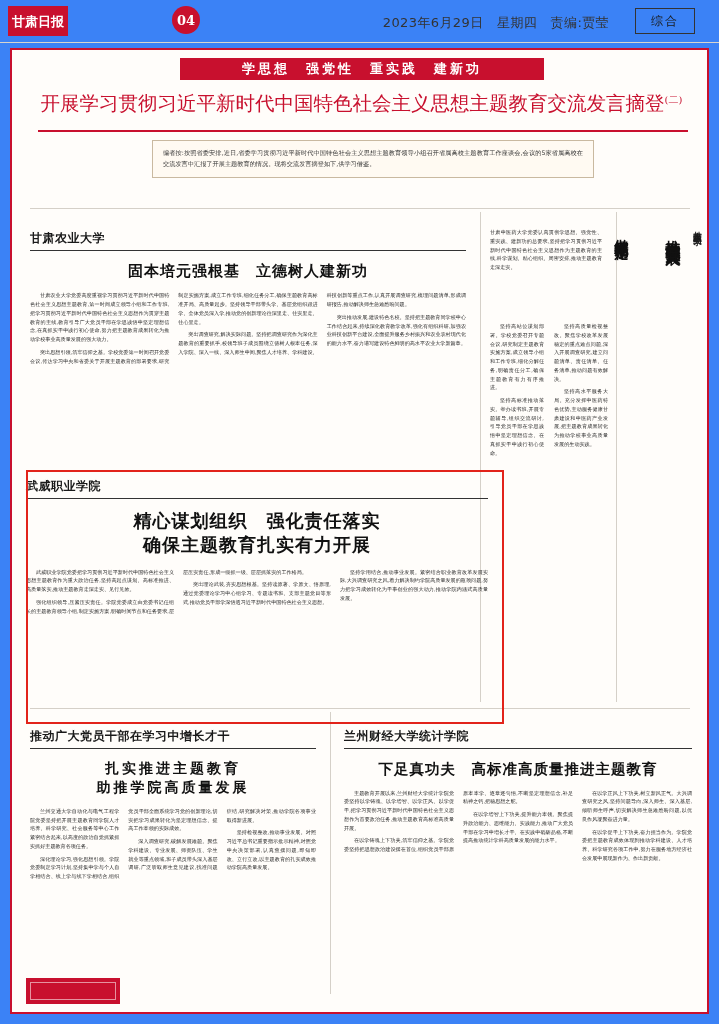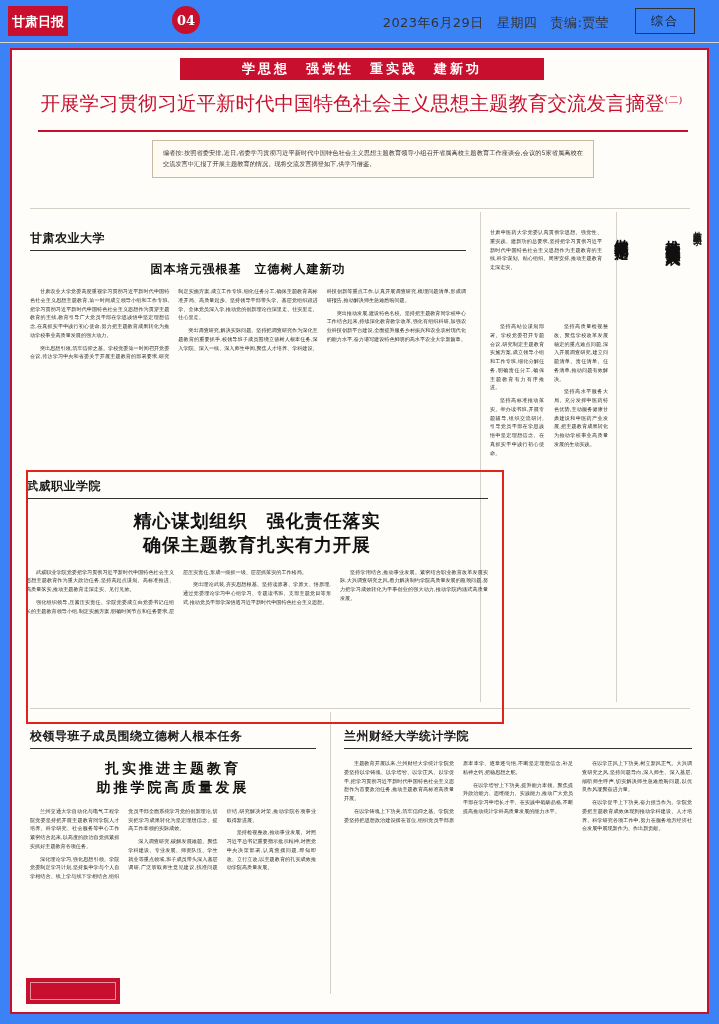--- a/index.html
+++ b/index.html
@@ -93,21 +93,21 @@
 
     <div class="hline" style="left:18px;top:158px;width:660px;"></div>
     <div class="vline" style="left:468px;top:162px;height:490px;"></div>
     <div class="vline" style="left:604px;top:162px;height:490px;"></div>
     <div class="hline" style="left:18px;top:658px;width:660px;"></div>
     <div class="vline" style="left:318px;top:662px;height:282px;"></div>
 
     <div style="position:absolute;left:18px;top:180px;width:436px;">
       <div class="org">甘肃农业大学</div>
       <div class="org-rule"></div>
-      <div class="atitle" style="font-size:12px;margin-top:10px;letter-spacing:1px;">固本培元强根基　立德树人建新功</div>
+      <div class="atitle" style="font-size:15px;margin-top:10px;letter-spacing:1px;">固本培元强根基　立德树人建新功</div>
       <div class="cols3 body-txt" style="margin-top:10px;height:190px;">
         <p style="margin:0 0 4px 0;text-indent:10px;">甘肃农业大学党委高度重视学习贯彻习近平新时代中国特色社会主义思想主题教育,第一时间成立领导小组和工作专班,把学习贯彻习近平新时代中国特色社会主义思想作为贯穿主题教育的主线,教育引导广大党员干部在学思践悟中坚定理想信念,在真抓实干中践行初心使命,努力把主题教育成果转化为推动学校事业高质量发展的强大动力。</p>
         <p style="margin:0 0 4px 0;text-indent:10px;">突出思想引领,筑牢信仰之基。学校党委第一时间召开党委会议,传达学习中央和省委关于开展主题教育的部署要求,研究制定实施方案,成立工作专班,细化任务分工,确保主题教育高标准开局、高质量起步。坚持领导干部带头学、基层党组织跟进学、全体党员深入学,推动党的创新理论往深里走、往实里走、往心里走。</p>
         <p style="margin:0 0 4px 0;text-indent:10px;">突出调查研究,解决实际问题。坚持把调查研究作为深化主题教育的重要抓手,校领导班子成员围绕立德树人根本任务,深入学院、深入一线、深入师生中间,聚焦人才培养、学科建设、科技创新等重点工作,认真开展调查研究,梳理问题清单,形成调研报告,推动解决师生急难愁盼问题。</p>
         <p style="margin:0;text-indent:10px;">突出推动发展,建设特色名校。坚持把主题教育同学校中心工作结合起来,持续深化教育教学改革,强化有组织科研,加强农业科技创新平台建设,全面提升服务乡村振兴和农业农村现代化的能力水平,奋力谱写建设特色鲜明的高水平农业大学新篇章。</p>
       </div>
     </div>
 
     <div style="position:absolute;left:476px;top:172px;width:220px;height:480px;">
       <div class="vorg" style="position:absolute;right:4px;top:2px;">甘肃中医药大学</div>
@@ -130,35 +130,36 @@
       <div class="cols3 body-txt" style="margin-top:10px;height:148px;">
         <p style="margin:0 0 4px 0;text-indent:10px;">武威职业学院党委把学习贯彻习近平新时代中国特色社会主义思想主题教育作为重大政治任务,坚持高起点谋划、高标准推进、高质量落实,推动主题教育走深走实、见行见效。</p>
         <p style="margin:0 0 4px 0;text-indent:10px;">强化组织领导,压紧压实责任。学院党委成立由党委书记任组长的主题教育领导小组,制定实施方案,明确时间节点和任务要求,层层压实责任,形成一级抓一级、层层抓落实的工作格局。</p>
         <p style="margin:0 0 4px 0;text-indent:10px;">突出理论武装,夯实思想根基。坚持读原著、学原文、悟原理,通过党委理论学习中心组学习、专题读书班、支部主题党日等形式,推动党员干部学深悟透习近平新时代中国特色社会主义思想。</p>
         <p style="margin:0;text-indent:10px;">坚持学用结合,推动事业发展。紧密结合职业教育改革发展实际,大兴调查研究之风,着力解决制约学院高质量发展的瓶颈问题,努力把学习成效转化为干事创业的强大动力,推动学院内涵式高质量发展。</p>
       </div>
     </div>
     <div class="hl-box"></div>
 
     <div style="position:absolute;left:18px;top:678px;width:286px;">
-      <div class="org">校领导班子成员围绕立德树人根本任务</div>
+      <div class="org">推动广大党员干部在学习中增长才干</div>
       <div class="org-rule"></div>
       <div class="atitle" style="font-size:14px;margin-top:10px;white-space:pre-line;letter-spacing:3px;">扎实推进主题教育
 助推学院高质量发展</div>
       <div class="cols3 body-txt" style="margin-top:10px;height:212px;">
         <p style="margin:0 0 4px 0;text-indent:10px;">兰州交通大学自动化与电气工程学院党委坚持把开展主题教育同学院人才培养、科学研究、社会服务等中心工作紧密结合起来,以高度的政治自觉抓紧抓实抓好主题教育各项任务。</p>
         <p style="margin:0 0 4px 0;text-indent:10px;">深化理论学习,强化思想引领。学院党委制定学习计划,坚持集中学与个人自学相结合、线上学与线下学相结合,组织党员干部全面系统学习党的创新理论,切实把学习成果转化为坚定理想信念、提高工作本领的实际成效。</p>
         <p style="margin:0 0 4px 0;text-indent:10px;">深入调查研究,破解发展难题。聚焦学科建设、专业发展、师资队伍、学生就业等重点领域,班子成员带头深入基层调研,广泛听取师生意见建议,找准问题症结,研究解决对策,推动学院各项事业取得新进展。</p>
         <p style="margin:0;text-indent:10px;">坚持检视整改,推动事业发展。对照习近平总书记重要指示批示精神,对照党中央决策部署,认真查摆问题,即知即改、立行立改,以主题教育的扎实成效推动学院高质量发展。</p>
       </div>
     </div>
 
     <div style="position:absolute;left:332px;top:678px;width:348px;">
       <div class="org">兰州财经大学统计学院</div>
       <div class="org-rule"></div>
+      <div class="atitle" style="font-size:14.5px;margin-top:10px;letter-spacing:1px;">下足真功夫　高标准高质量推进主题教育</div>
       <div class="cols3 body-txt" style="margin-top:10px;height:212px;">
         <p style="margin:0 0 4px 0;text-indent:10px;">主题教育开展以来,兰州财经大学统计学院党委坚持以学铸魂、以学增智、以学正风、以学促干,把学习贯彻习近平新时代中国特色社会主义思想作为首要政治任务,推动主题教育高标准高质量开展。</p>
         <p style="margin:0 0 4px 0;text-indent:10px;">在以学铸魂上下功夫,筑牢信仰之基。学院党委坚持把思想政治建设摆在首位,组织党员干部原原本本学、逐章逐句悟,不断坚定理想信念,补足精神之钙,把稳思想之舵。</p>
         <p style="margin:0 0 4px 0;text-indent:10px;">在以学增智上下功夫,提升能力本领。聚焦提升政治能力、思维能力、实践能力,推动广大党员干部在学习中增长才干、在实践中砥砺品格,不断提高推动统计学科高质量发展的能力水平。</p>
         <p style="margin:0 0 4px 0;text-indent:10px;">在以学正风上下功夫,树立新风正气。大兴调查研究之风,坚持问题导向,深入师生、深入基层,倾听师生呼声,切实解决师生急难愁盼问题,以优良作风凝聚奋进力量。</p>
         <p style="margin:0;text-indent:10px;">在以学促干上下功夫,奋力担当作为。学院党委把主题教育成效体现到推动学科建设、人才培养、科学研究各项工作中,努力在服务地方经济社会发展中展现新作为、作出新贡献。</p>
       </div>
     </div>
 
     <div class="botbar"></div>

